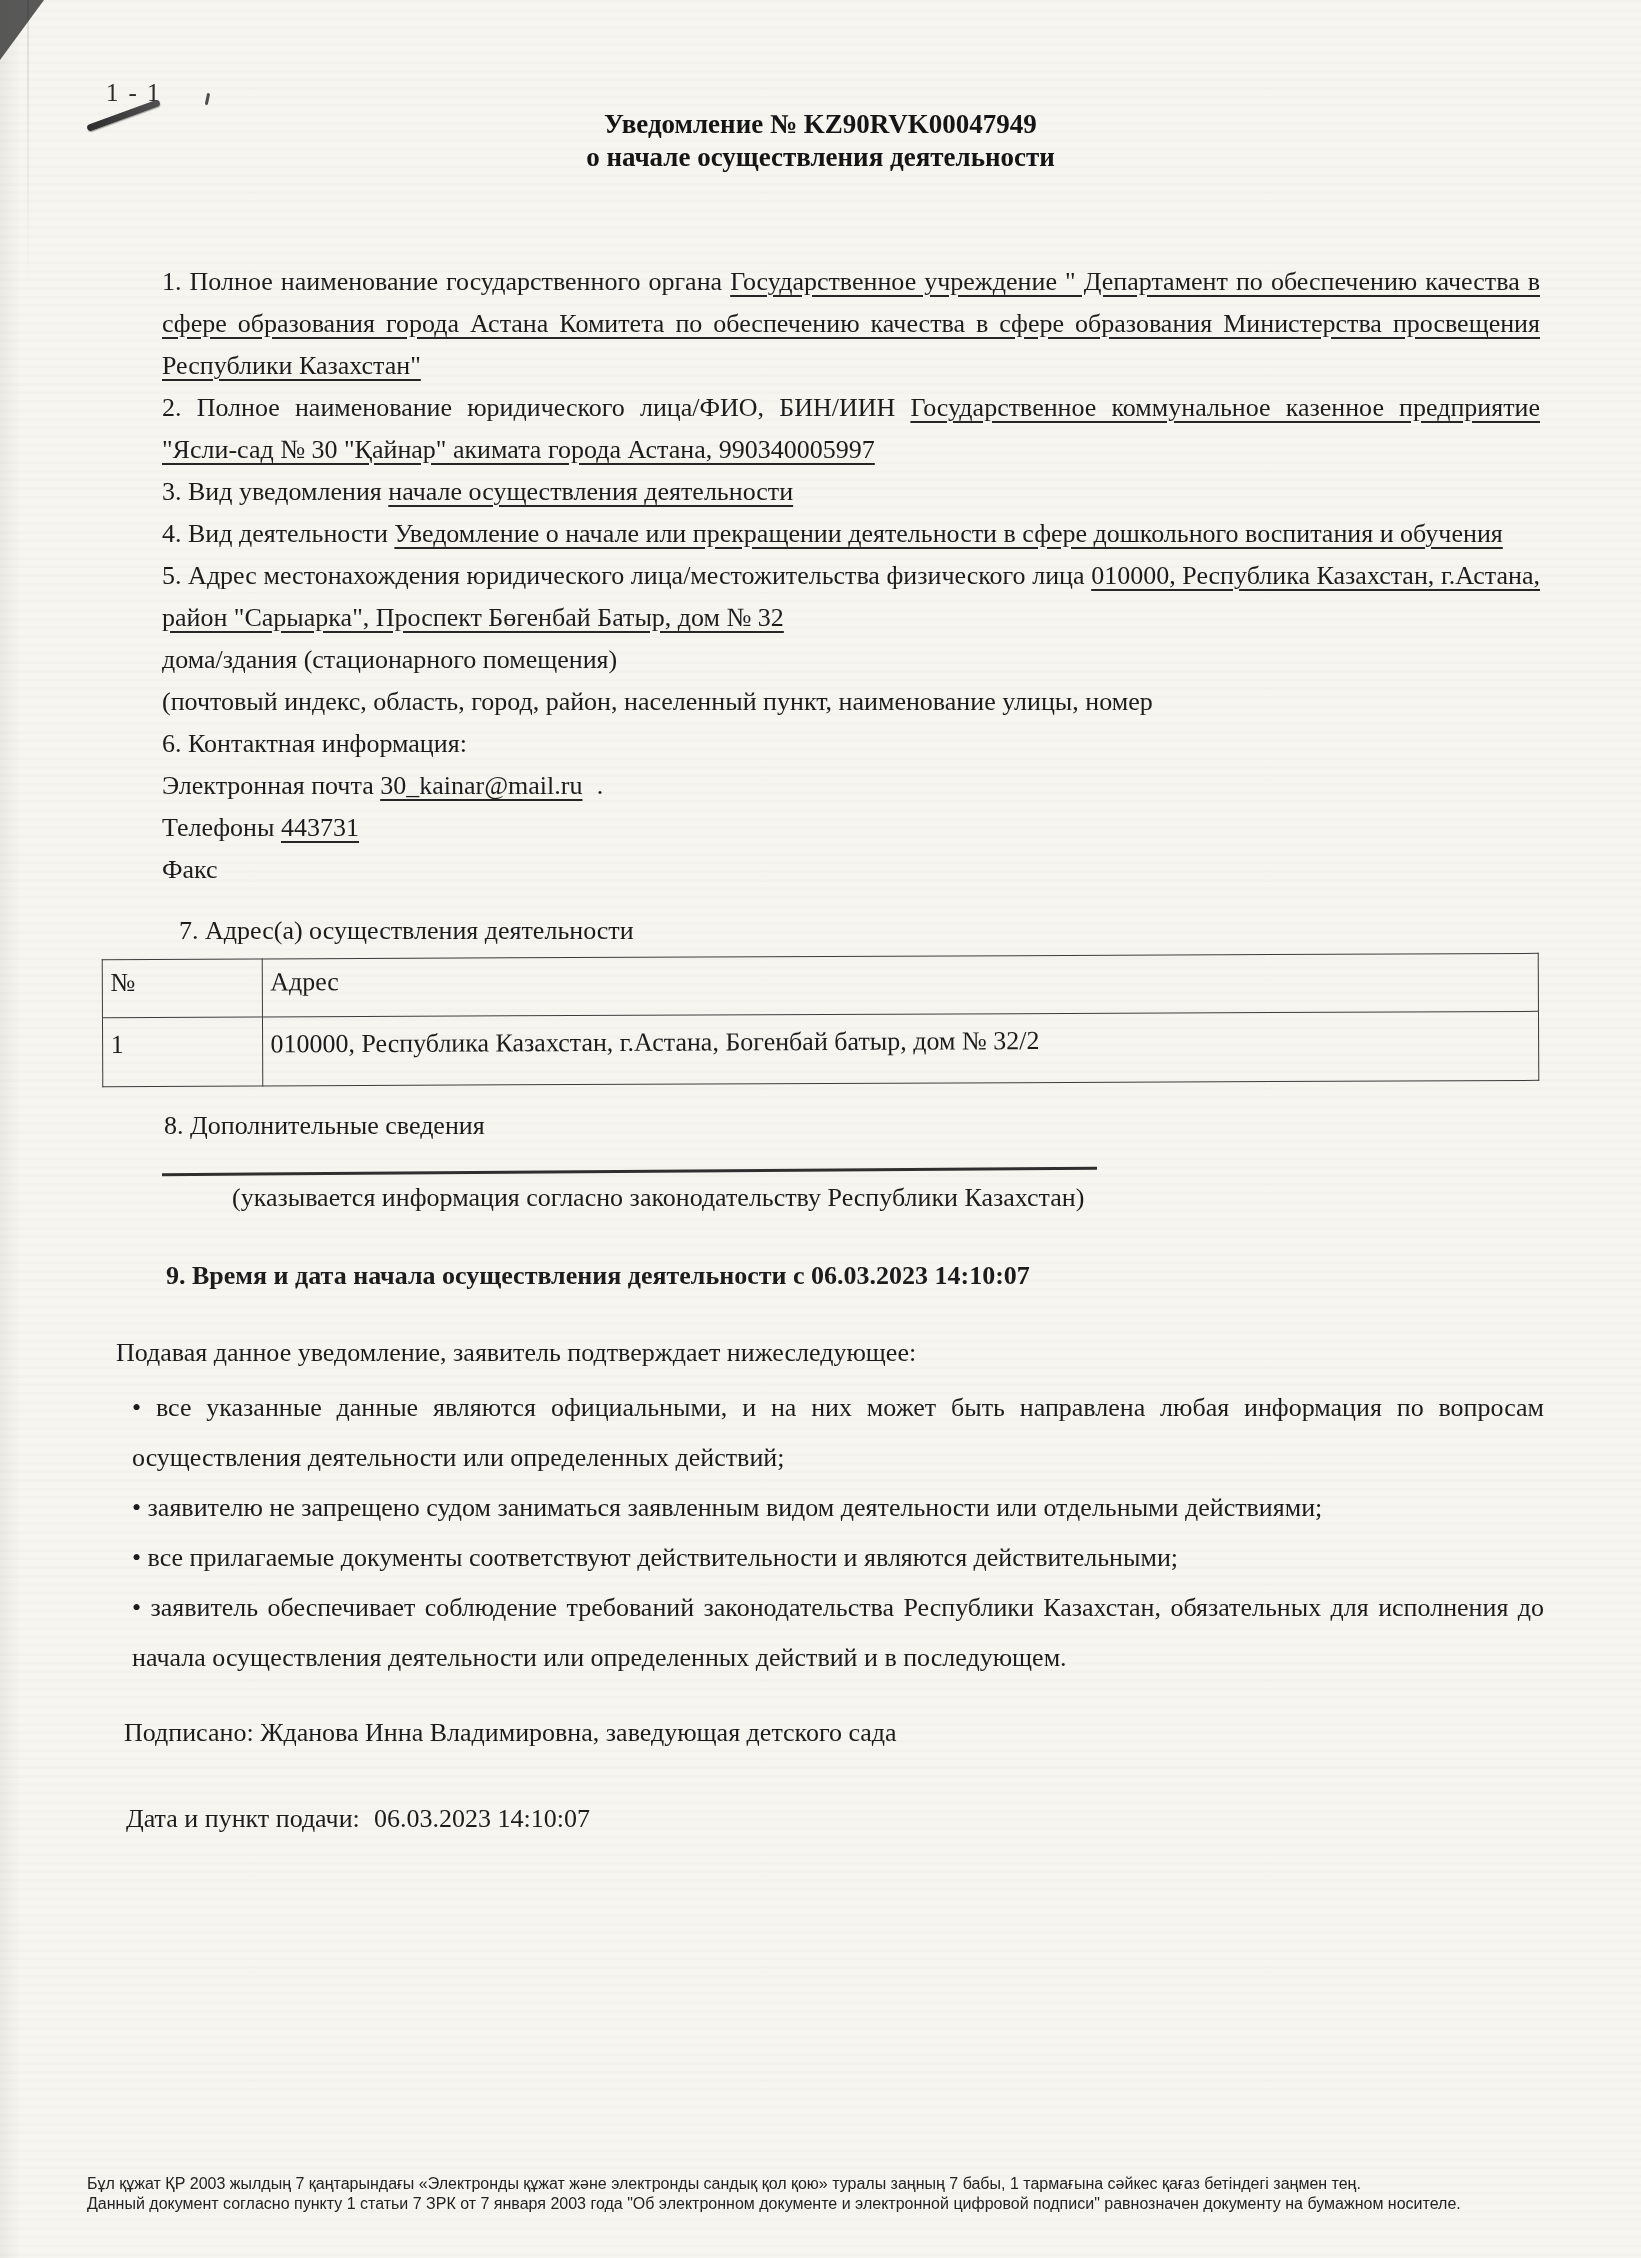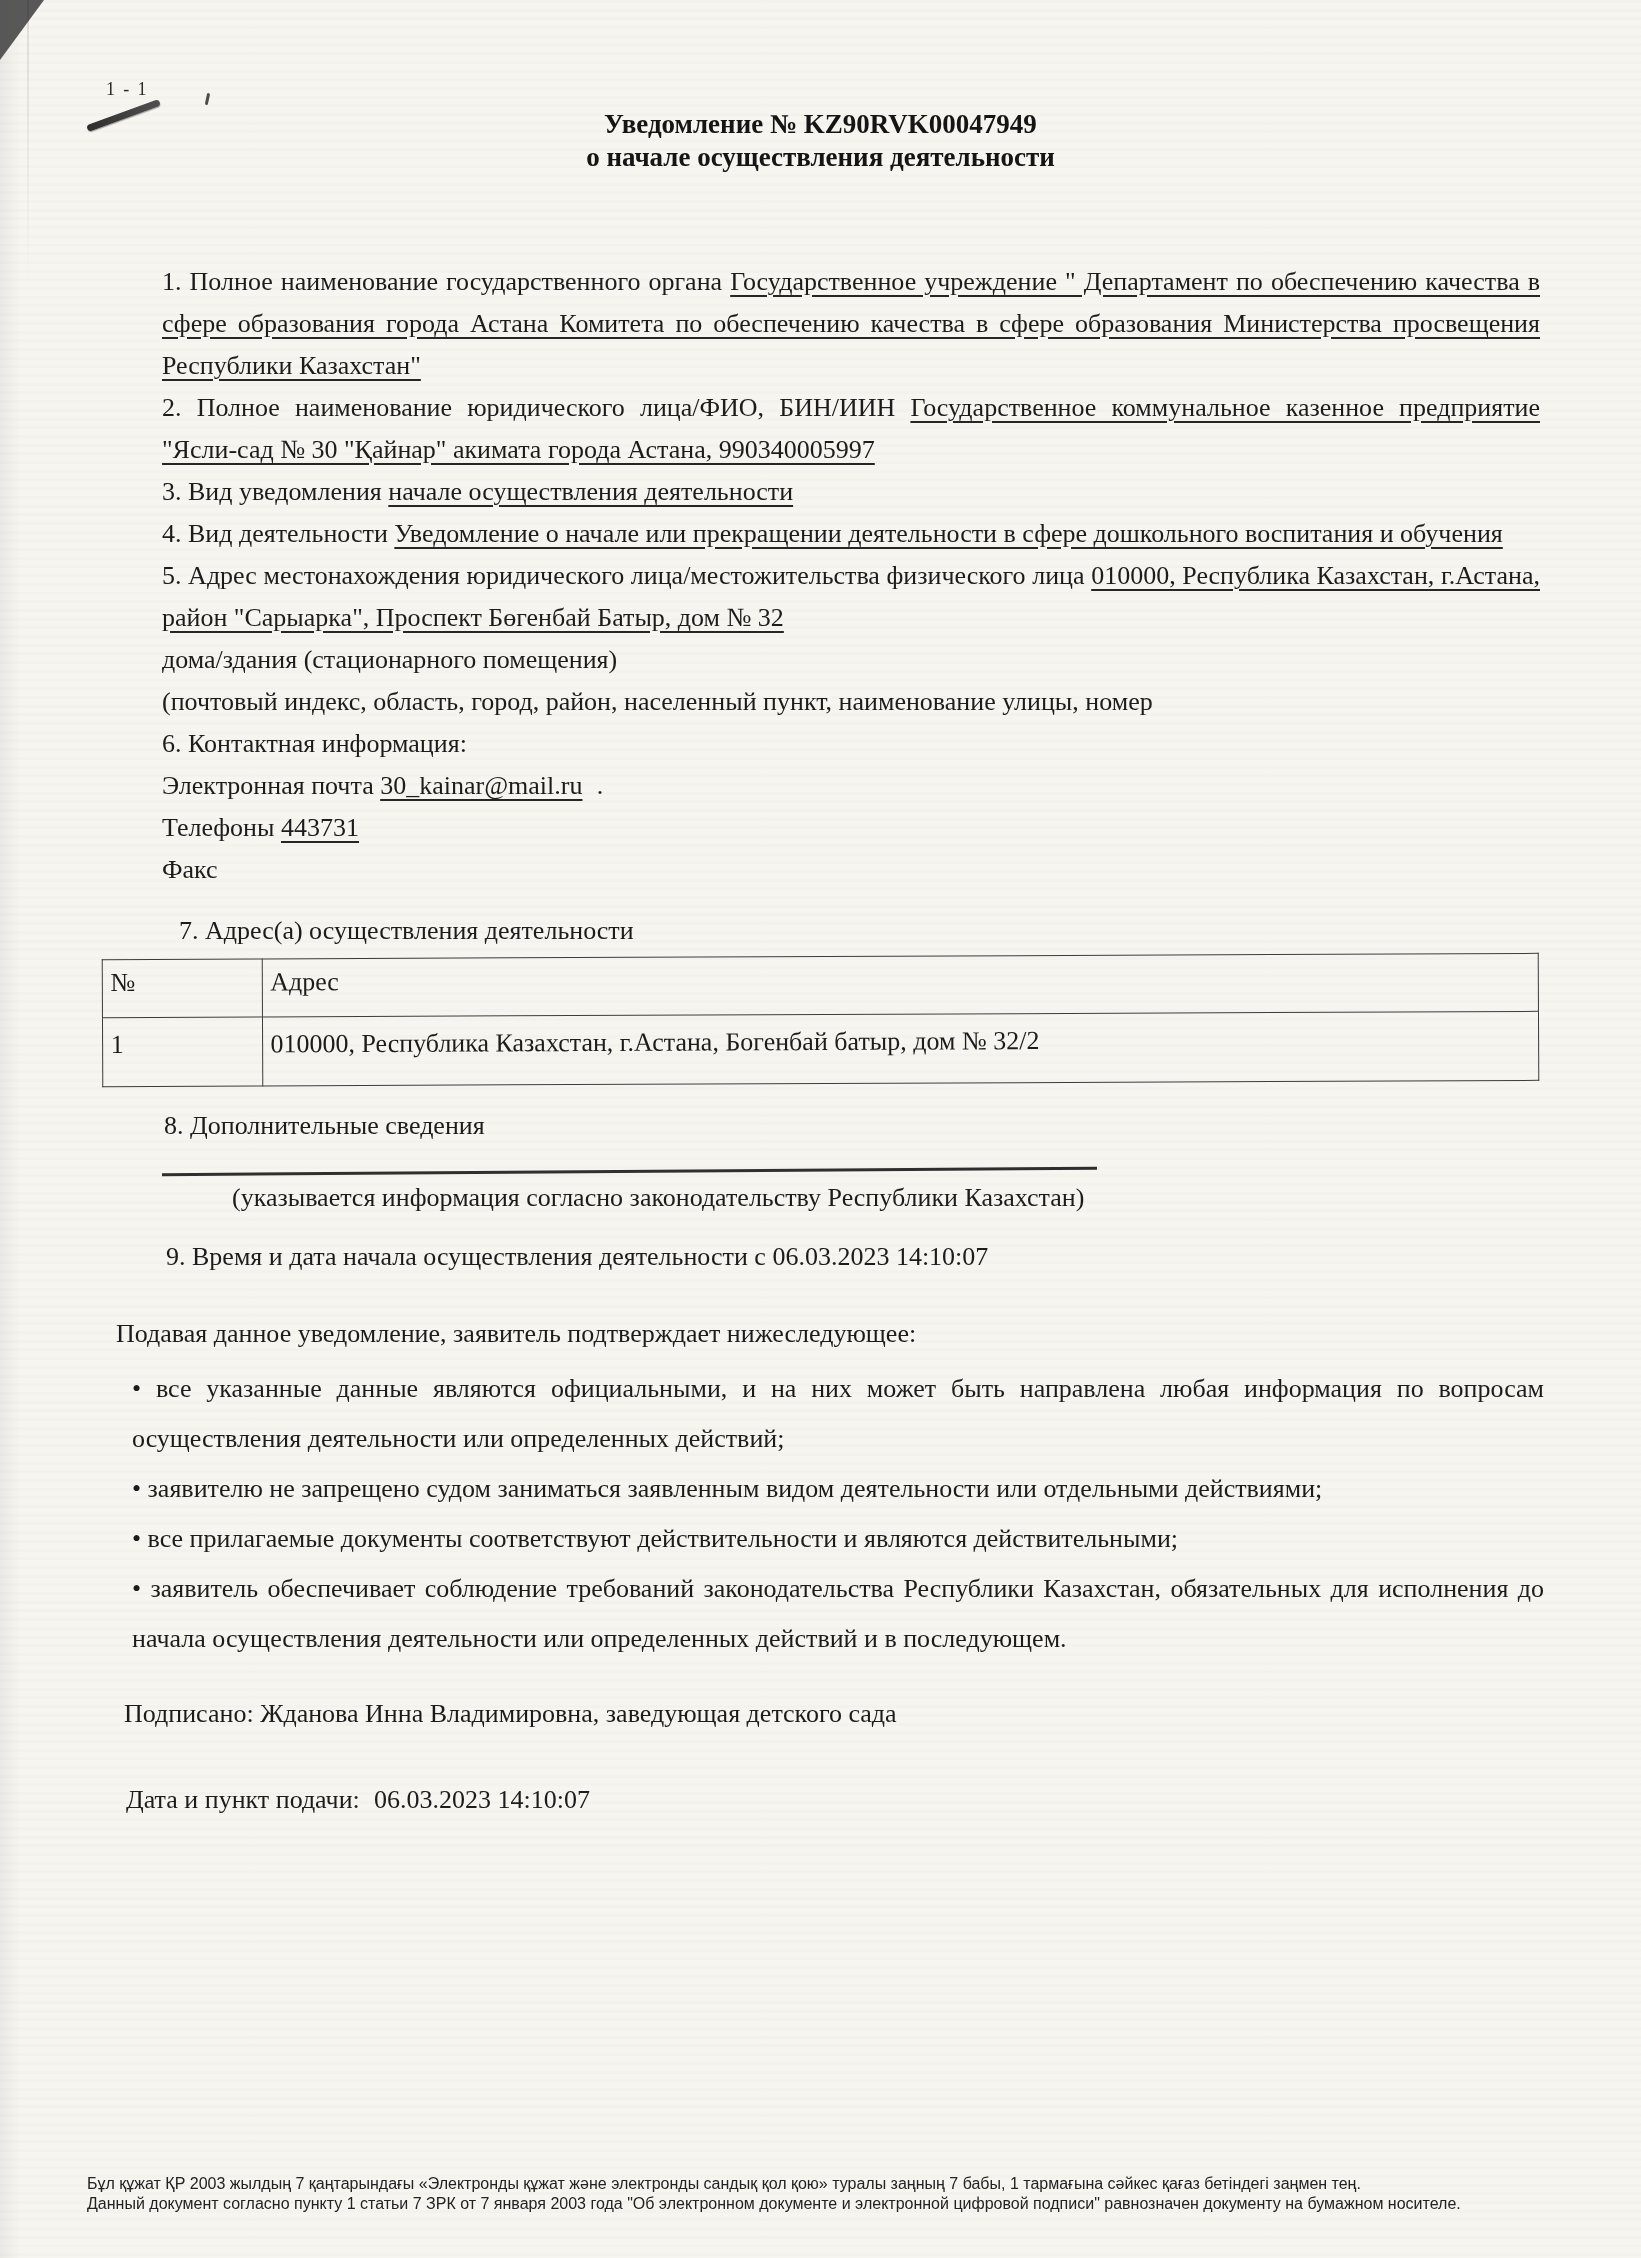--- a/index.html
+++ b/index.html
@@ -24,21 +24,21 @@
     background:#474747;
     clip-path:polygon(0 0, 44px 0, 0 60px);
     opacity:.9;
   }
   .crease-line{
     position:absolute;left:27px;top:0;width:1.9px;height:290px;
     background:linear-gradient(to bottom, rgba(0,0,0,0.10), rgba(0,0,0,0));
   }
   .page-marker{
     position:absolute;left:106px;top:79px;
-    font-size:18px;letter-spacing:1.9px;color:#2a2a2a;
+    font-size:25px;letter-spacing:1.9px;color:#2a2a2a;
   }
   .pen-stroke{
     position:absolute;left:85px;top:112px;width:77px;height:6.8px;
     background:linear-gradient(to right,#2e2e2e,#515151);
     border-radius:3.9px;
     transform:rotate(-20deg);
     box-shadow:0 1px 1px rgba(0,0,0,.35);
   }
   .tick-mark{
     position:absolute;left:206px;top:93px;width:2.9px;height:11.6px;
@@ -82,21 +82,21 @@
   .addr-table th{height:42px;}
   .addr-table td{height:48px;padding-top:11.6px;}
   .col-num{width:147px;}
   .clause8-head{margin:21px 101px 0 164px;}
   .rule-line{
     margin:23px 0 0 162px;width:935px;height:2.9px;
     background:#2f2f2f;border:none;
     transform:rotate(-0.4deg);
   }
   .rule-caption{margin:3.9px 101px 0 232px;}
-  .clause9{margin:17px 101px 0 166px;}
+  .clause9{margin:36px 101px 0 166px;font-weight:bold;}
   .decl-intro{margin:35px 101px 0 116px;}
   .bullets{margin:9.7px 97px 0 132px;}
   .bullets p{margin:0;line-height:50px;}
   .signed-line{margin:29px 101px 12px 124px;}
   .date-line{margin:44px 101px 0 126px;}
   
   .footer{
     position:absolute;left:87px;top:2174px;width:1487px;
     font-family:"Liberation Sans", sans-serif;
     font-size:16px;line-height:20px;color:#222;

